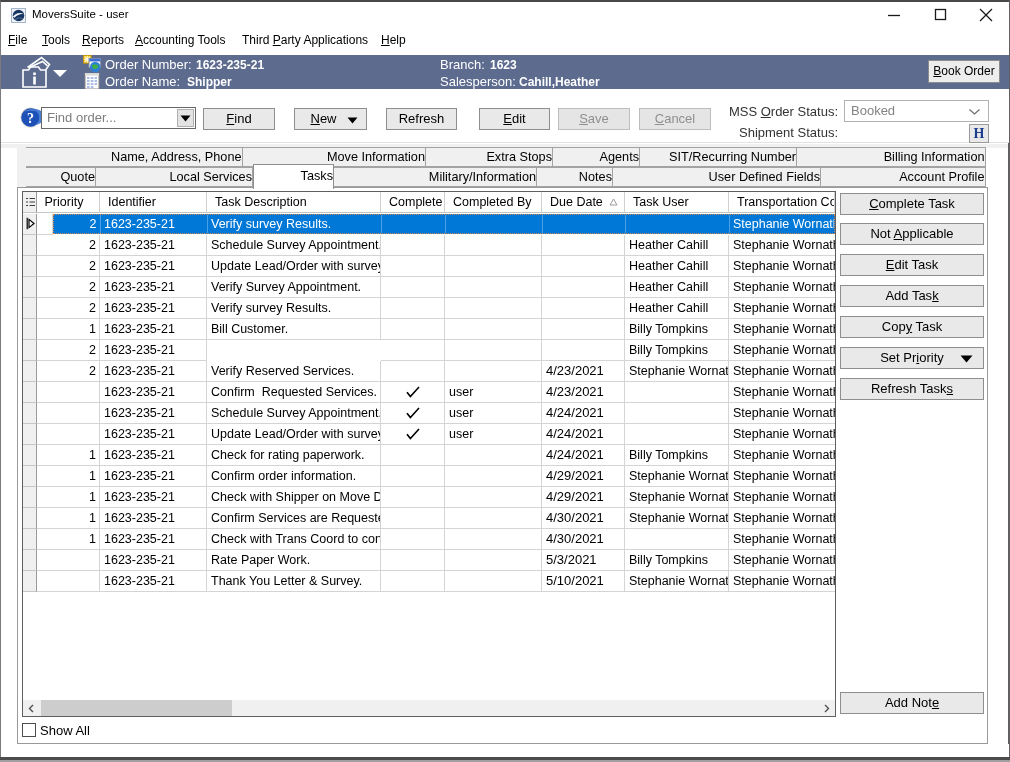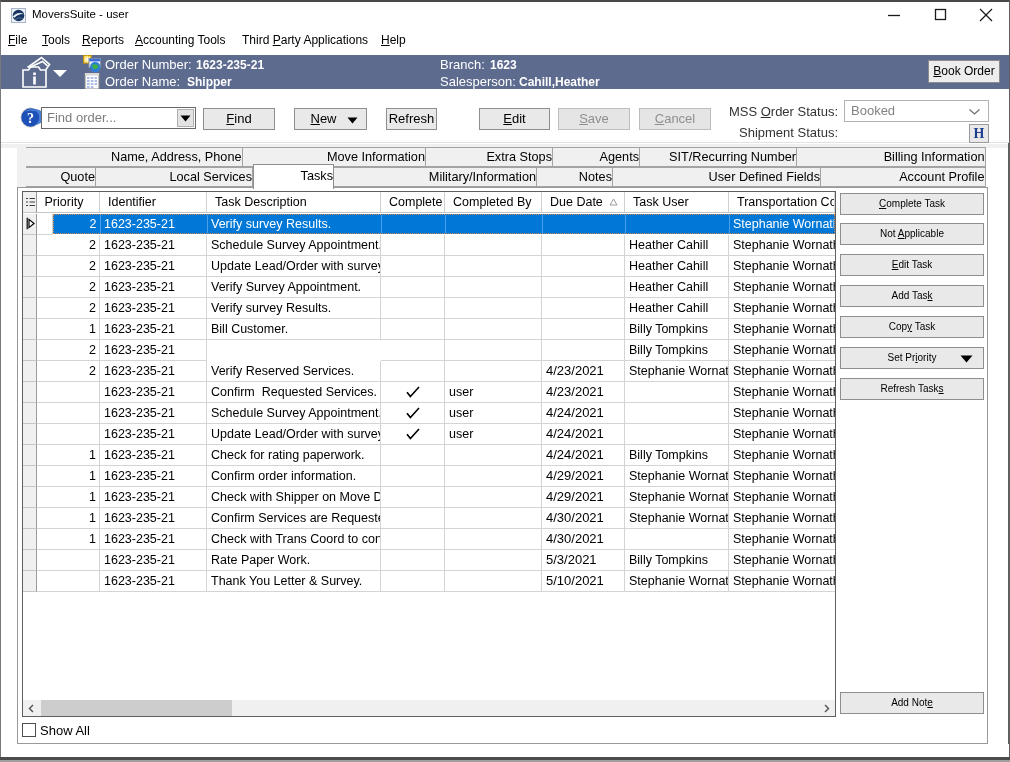--- a/index.html
+++ b/index.html
@@ -16,21 +16,21 @@
 .btn.dis{background:#e5e5e5;border-color:#bdbdbd;color:#8f8f8f}
 .tab{position:absolute;top:0;height:20px;background:#f0f0f0;border:1px solid #a3a3a3;border-left:none;font-size:12.7px;color:#000;text-align:right;line-height:19px}
 .panel{left:17px;top:187px;width:971px;height:557px;background:#fff;border:1px solid #999}
 .grid{left:22px;top:191px;width:814px;height:526px;border:1px solid #5f5f5f;background:#fff;font-size:12.5px;overflow:hidden}
 .hrow{position:absolute;left:0;top:0;height:21px;width:812px;background:#fff}
 .hcell{position:absolute;top:0;height:21px;border-right:1px solid #d0d0d0;border-bottom:1px solid #c6c6c6;padding-left:8px;line-height:20px;white-space:nowrap;overflow:hidden}
 .row{position:absolute;left:0;height:21px;width:812px}
 .cell{position:absolute;top:0;height:21px;border-right:1px solid #d4d4d4;border-bottom:1px solid #d4d4d4;padding-left:4px;line-height:20px;white-space:nowrap;overflow:hidden;color:#000}
 .sel-cell{background:#f0f0f0;border-right:1px solid #9a9a9a;border-bottom:1px solid #c6c6c6}
 .num{text-align:right;padding-right:3px;padding-left:0}
-.sbtn{left:840px;width:144px;height:22px;background:#e9e9e9;border:1px solid #8e8e8e;font-size:10px;text-align:center;line-height:20px}
+.sbtn{left:840px;width:144px;height:22px;background:#e9e9e9;border:1px solid #8e8e8e;font-size:13px;text-align:center;line-height:20px}
 u{text-decoration:underline}
 </style></head>
 <body>
 <div class="abs win"></div>
 
 <div class="abs titlebar"></div>
 <svg class="abs title-ico" width="15" height="15" viewBox="0 0 15 15">
     <rect x="0.5" y="0.5" width="14" height="14" fill="#eef2f8" stroke="#a8b4c8" stroke-width="1"></rect>
     <circle cx="7.5" cy="7.5" r="5.8" fill="#17355f"></circle>
     <path d="M1.8 8.6 Q6.5 2.8 13.2 6.2 Q8 5.2 3.5 9.8 Z" fill="#e9eef6"></path>
@@ -105,21 +105,21 @@
   <div class="abs" style="left:5px;top:2px;font-size:13px;color:#7d7d7d">Find order...</div>
   <div class="abs" style="right:1px;top:1px;width:17px;height:18px;background:#e3e3e3;border:1px solid #b0b0b0"></div>
   <svg class="abs" style="right:4px;top:7px" width="11" height="7" viewBox="0 0 11 7">
       <path d="M0.5 0.5 L10.5 0.5 L5.5 6.5 Z" fill="#000"></path>
     </svg>
 </div>
 <div class="abs btn" style="left:203px;top:108px;width:72px"><u>F</u>ind</div>
 <div class="abs btn" style="left:294px;top:108px;width:73px"><span style="margin-right:14px"><u>N</u>ew</span><svg width="11" height="7" viewBox="0 0 11 7" style="position:absolute;right:8px;top:8px">
       <path d="M0.5 0.5 L10.5 0.5 L5.5 6.5 Z" fill="#000"></path>
     </svg></div>
-<div class="abs btn" style="left:386px;top:108px;width:51px">Refresh</div>
+<div class="abs btn" style="left:386px;top:108px;width:71px">Refresh</div>
 <div class="abs btn" style="left:479px;top:108px;width:71px"><u>E</u>dit</div>
 <div class="abs btn dis" style="left:558px;top:108px;width:72px"><u>S</u>ave</div>
 <div class="abs btn dis" style="left:639px;top:108px;width:72px"><u>C</u>ancel</div>
 <div class="abs" style="left:688px;top:104px;width:150px;font-size:13px;color:#333;text-align:right;white-space:nowrap">MSS <u>O</u>rder Status:</div>
 <div class="abs" style="left:844px;top:100px;width:145px;height:22px;background:#fff;border:1px solid #b2b2b2">
   <div class="abs" style="left:6px;top:2px;font-size:13px;color:#838383">Booked</div>
   <svg class="abs" style="right:8px;top:8px" width="11" height="6" viewBox="0 0 11 6">
       <path d="M0.5 0.5 L5.5 5 L10.5 0.5" fill="none" stroke="#6d6d6d" stroke-width="1.2"></path>
     </svg>
 </div>

